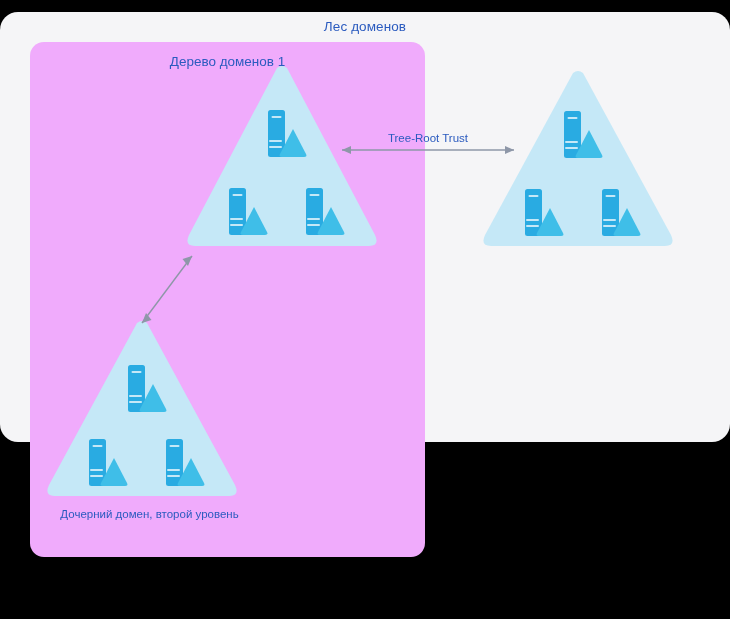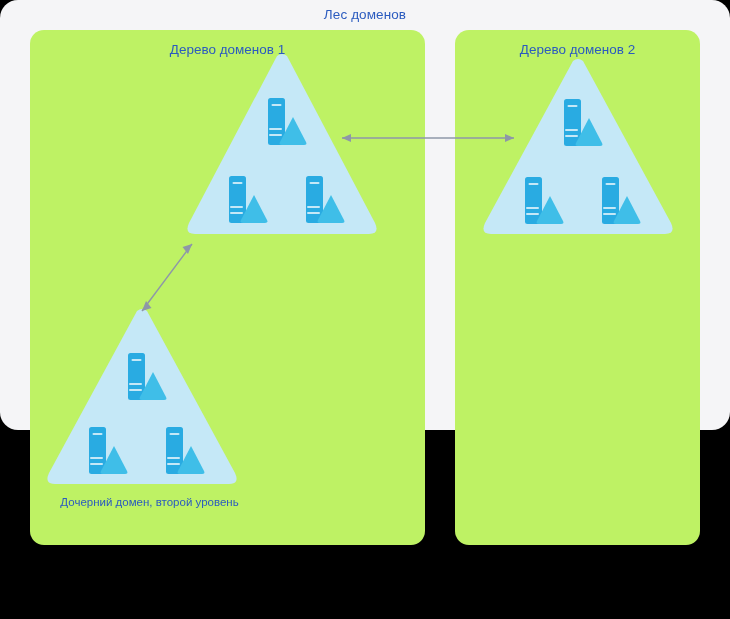--- a/index.html
+++ b/index.html
@@ -11,41 +11,41 @@
     width: 730px;
     height: 619px;
     position: relative;
     font-family: "Liberation Sans", sans-serif;
     overflow: hidden;
   }
 
   
   .forest-card {
     position: absolute;
-    left: 0; top: 0;
+    left: 0; top: 12px;
     width: 730px;
     height: 430px;
     background: #F5F5F7;
     border-radius: 18px;
     box-sizing: border-box;
   }
   .forest-title {
     position: absolute;
     left: 0; top: 7px;
     width: 730px;
     text-align: center;
     font-size: 13.5px;
     color: #2B5BBF;
     letter-spacing: .1px;
   }
 
   
   .tree-panel {
     position: absolute;
-    background: #bef264;
+    background: #f0abfc;
     border-radius: 14px;
     box-sizing: border-box;
   }
   #tree-panel-1 { left: 30px;  top: 30px; width: 395px; height: 515px; }
   #tree-panel-2 { left: 455px; top: 30px; width: 245px; height: 515px; }
 
   .tree-title {
     position: absolute;
     top: 12px;
     width: 100%;
@@ -94,23 +94,20 @@
 <body>
 
 <div class="forest-card">
 
   <div class="forest-title">Лес доменов</div>
 
   <div class="tree-panel" id="tree-panel-1">
     <div class="tree-title">Дерево доменов 1</div>
   </div>
 
-  <div class="tree-panel" id="tree-panel-2">
-    <div class="tree-title">Дерево доменов 2</div>
-  </div>
 
   <div class="domain" style="left:182px; top:50px;">
     <svg width="200" height="190" viewBox="0 0 200 190">
       <path d="M95 6 Q100 2 105 6 L193 173 Q198 184 187 184 L13 184 Q2 184 7 173 Z" fill="#C5E8F7"></path>
 
       <g transform="translate(86,48)">
         <rect x="0" y="0" width="17" height="47" rx="2.5" fill="#29ABE2"></rect>
         <rect x="3.5" y="6" width="10" height="2" rx="1" fill="#C5E8F7"></rect>
         <rect x="1" y="30" width="13" height="2" rx="1" fill="#C5E8F7"></rect>
         <rect x="1" y="36" width="13" height="2" rx="1" fill="#C5E8F7"></rect>
@@ -190,20 +187,21 @@
     </svg>
   </div>
 
   <div class="trust-arrow" style="left:333px; top:131px;">
     <svg width="190" height="14" viewBox="0 0 190 14">
       <line x1="9" y1="7" x2="181" y2="7" stroke="#8E97A8" stroke-width="1.4"></line>
       <path d="M9 7 L18 3 L18 11 Z" fill="#8E97A8"></path>
       <path d="M181 7 L172 3 L172 11 Z" fill="#8E97A8"></path>
     </svg>
   </div>
+  <div class="trust-label" style="left:363px; top:119px; width:130px;">Tree-Root Trust</div>
 
   <div class="trust-arrow" style="left:133px; top:235px;">
     <svg width="70" height="85" viewBox="0 0 70 85">
       <line x1="9" y1="76" x2="59" y2="9" stroke="#8E97A8" stroke-width="1.4"></line>
       <path d="M59 9 L49.5 12 L55 19 Z" fill="#8E97A8"></path>
       <path d="M9 76 L18.5 73 L13 66 Z" fill="#8E97A8"></path>
     </svg>
   </div>
 
 </div>

